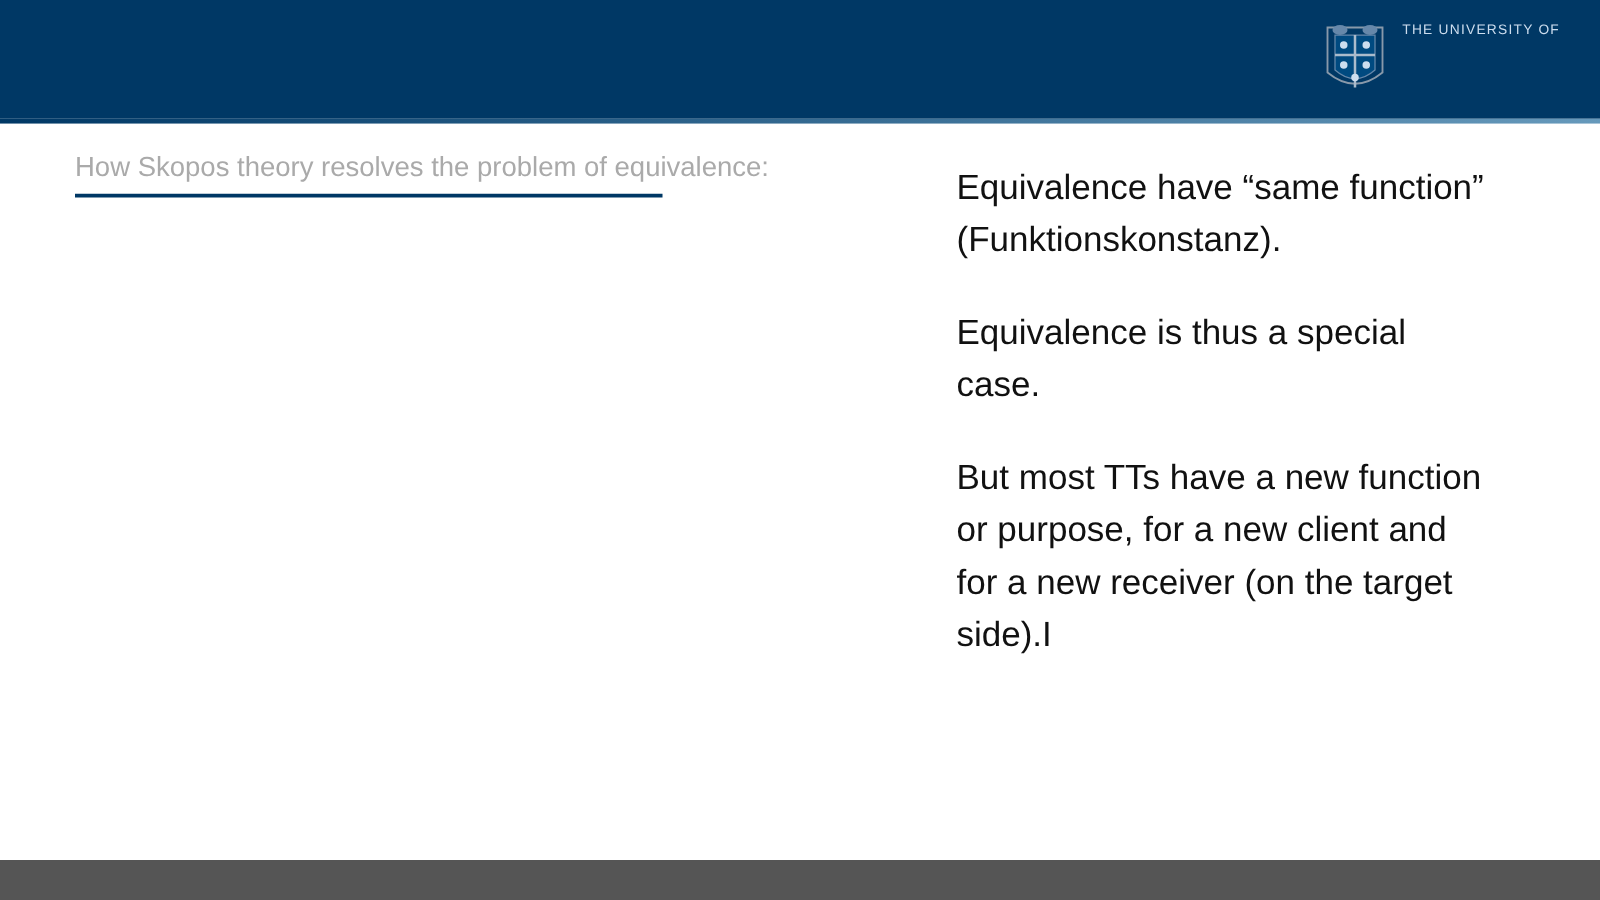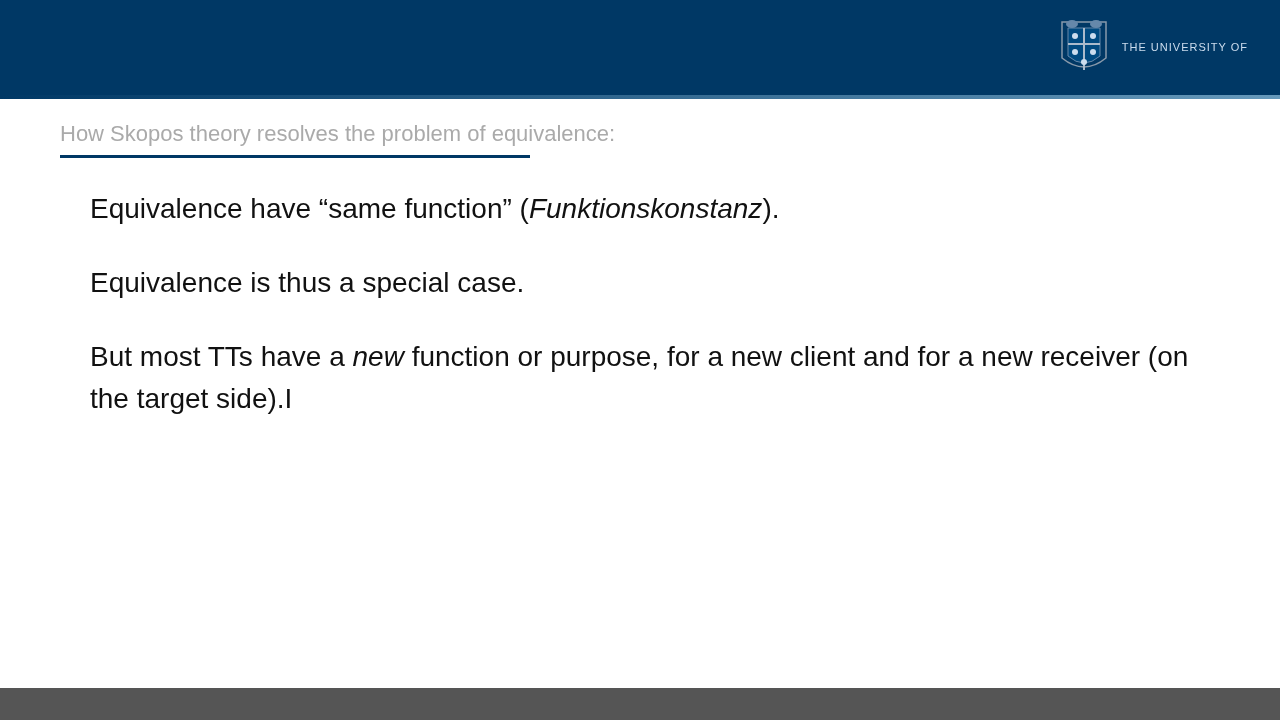--- a/index.html
+++ b/index.html
@@ -20,21 +20,21 @@
       height: 95px;
       display: flex;
       align-items: center;
       justify-content: flex-end;
       padding-right: 32px;
       flex-shrink: 0;
     }
 
     .university-logo {
       display: flex;
-      align-items: center;
+      align-items: flex-start;
       gap: 12px;
     }
 
     .crest-icon {
       width: 52px;
       height: 60px;
     }
 
     .uni-name-text {
       display: flex;
@@ -61,21 +61,21 @@
       height: 4px;
       background: linear-gradient(to right, #003865 0%, #6699bb 100%);
       flex-shrink: 0;
     }
 
     
     .slide-content {
       flex: 1;
       background: #ffffff;
       display: flex;
-      flex-direction: column;
+      flex-direction: row;
       padding: 0 0 0 0;
       position: relative;
     }
 
     
     .slide-title-area {
       padding: 22px 60px 0 60px;
       position: relative;
     }
 
@@ -100,21 +100,20 @@
     }
 
     .bullet {
       font-size: 28px;
       color: #111111;
       margin-bottom: 32px;
       line-height: 1.5;
     }
 
     .italic-term {
-      font-style: italic;
     }
 
     
     .footer {
       height: 32px;
       background-color: #555555;
       flex-shrink: 0;
     }
   </style>
 </head>

